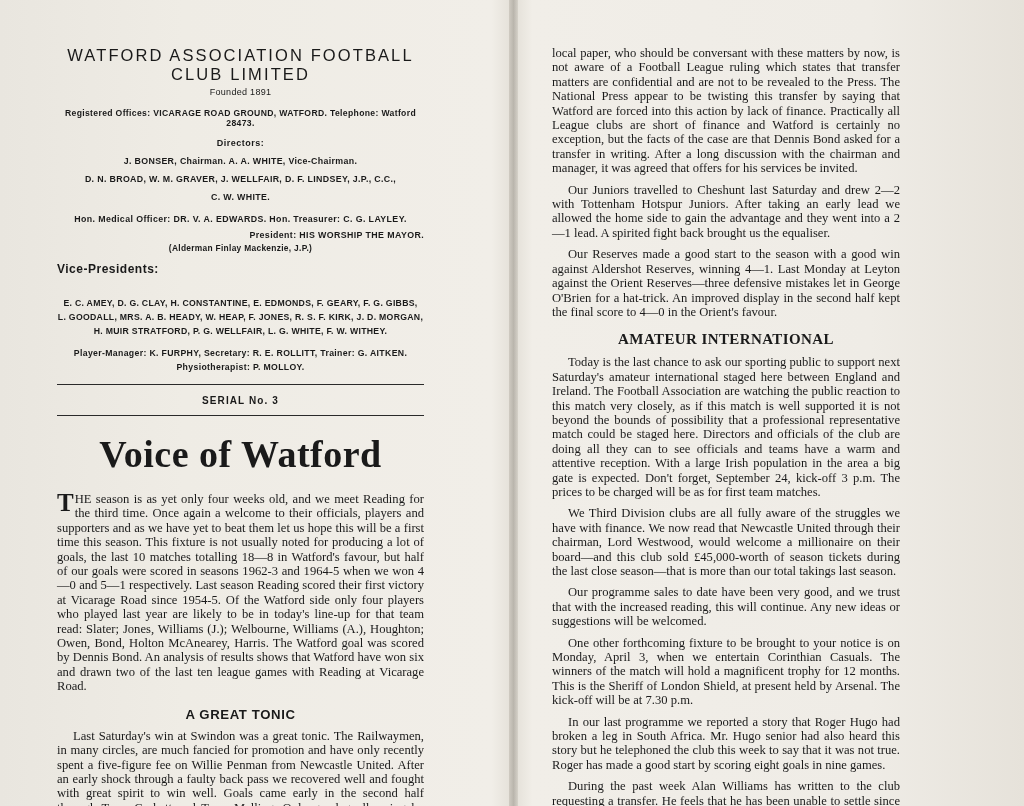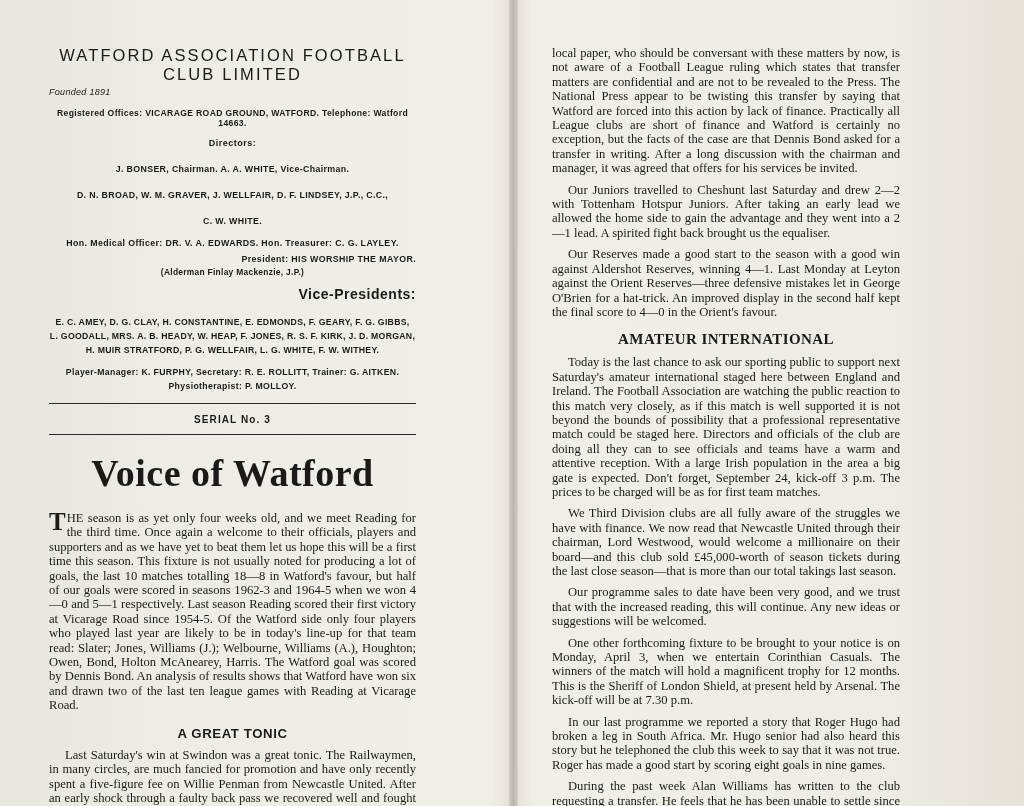--- a/index.html
+++ b/index.html
@@ -28,44 +28,44 @@
     height: 806px;
     background: linear-gradient(90deg, rgba(140,132,120,0.25), rgba(90,84,74,0.30), rgba(140,132,120,0.18));
   }
   .col {
     position: absolute;
     top: 0;
     height: 806px;
     box-sizing: border-box;
   }
   .col-left {
-    left: 9px;
+    left: 17px;
     width: 443px;
     padding: 46px 36px 10px 40px;
   }
   .col-right {
     left: 518px;
     width: 408px;
     padding: 46px 26px 10px 34px;
   }
   
   .masthead-title {
     text-align: center;
     font-size: 16.5px;
     letter-spacing: 2.1px;
     font-weight: normal;
     margin: 0 0 3px 0;
     font-family: "Liberation Sans", sans-serif;
   }
   .founded {
+    text-align: center;
     font-size: 9px;
     letter-spacing: 0.3px;
     margin: 0 0 11px 0;
     font-family: "Liberation Sans", sans-serif;
-    font-style: italic;
   }
   .reg-office {
     text-align: center;
     font-size: 8.6px;
     letter-spacing: 0.35px;
     font-weight: bold;
     margin: 0 0 10px 0;
     font-family: "Liberation Sans", sans-serif;
   }
   .sec-head {
@@ -74,21 +74,21 @@
     font-weight: bold;
     letter-spacing: 0.5px;
     margin: 0 0 5px 0;
     font-family: "Liberation Sans", sans-serif;
   }
   .dir-line {
     text-align: center;
     font-size: 8.8px;
     letter-spacing: 0.35px;
     font-weight: bold;
-    margin: 16px 0 4px 0;
+    margin: 8px 0 4px 0;
     font-family: "Liberation Sans", sans-serif;
   }
   .block-gap { height: 8px; }
   .officer-line {
     text-align: center;
     font-size: 8.8px;
     font-weight: bold;
     letter-spacing: 0.4px;
     margin: 0 0 6px 0;
     font-family: "Liberation Sans", sans-serif;
@@ -103,25 +103,25 @@
   }
   .president-sub {
     text-align: center;
     font-size: 8.4px;
     font-weight: bold;
     letter-spacing: 0.3px;
     margin: 0 0 9px 0;
     font-family: "Liberation Sans", sans-serif;
   }
   .vp-head {
-    text-align: right;
-    font-size: 14px;
+    text-align: left;
+    font-size: 12px;
     font-weight: bold;
     letter-spacing: 0.5px;
-    margin: 0 0 15px 0;
+    margin: 0 0 22px 0;
     font-family: "Liberation Sans", sans-serif;
   }
   .vp-line {
     text-align: center;
     font-size: 8.7px;
     font-weight: bold;
     letter-spacing: 0.3px;
     margin: 0 0 4px 0;
     font-family: "Liberation Sans", sans-serif;
   }
@@ -195,21 +195,21 @@
 </style>
 </head>
 <body>
 
 <div class="page">
   <div class="gutter"></div>
 
   <div class="col col-left">
     <h1 class="masthead-title">WATFORD ASSOCIATION FOOTBALL CLUB LIMITED</h1>
     <div class="founded">Founded 1891</div>
-    <div class="reg-office">Registered Offices: VICARAGE ROAD GROUND, WATFORD. Telephone: Watford 14663.</div>
+    <div class="reg-office">Registered Offices: VICARAGE ROAD GROUND, WATFORD. Telephone: Watford 28473.</div>
 
     <div class="sec-head">Directors:</div>
     <div class="dir-line">J. BONSER, Chairman.                                    A. A. WHITE, Vice-Chairman.</div>
     <div class="dir-line">D. N. BROAD, W. M. GRAVER, J. WELLFAIR, D. F. LINDSEY, J.P., C.C.,</div>
     <div class="dir-line">C. W. WHITE.</div>
 
     <div class="block-gap"></div>
 
     <div class="officer-line">Hon. Medical Officer: DR. V. A. EDWARDS.            Hon. Treasurer: C. G. LAYLEY.</div>
     <div class="president-line">President: HIS WORSHIP THE MAYOR.</div>

